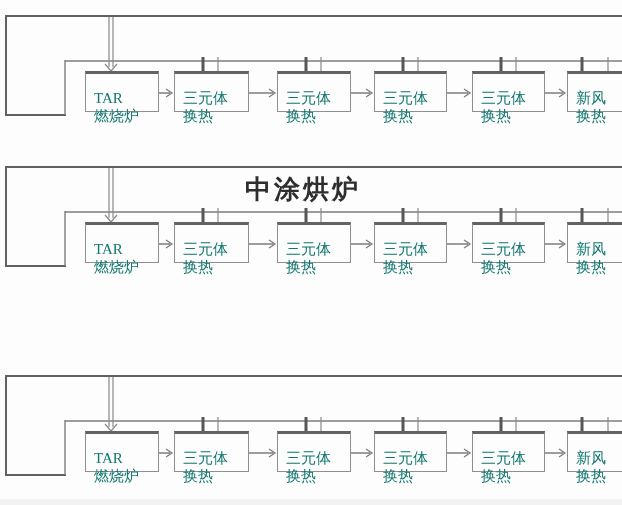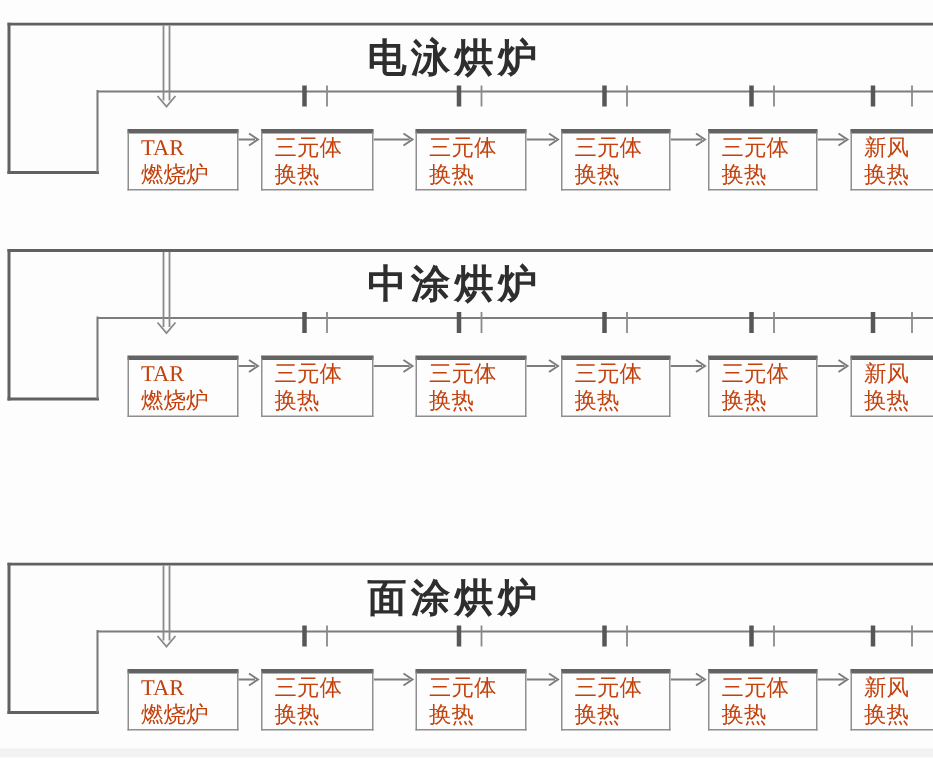--- a/index.html
+++ b/index.html
@@ -18,25 +18,24 @@
     position:absolute;top:6px;left:0;width:606px;
     text-align:center;
     font-size:26px;font-weight:600;letter-spacing:3px;
     color:#2e2e2e;
   }
   .pbox{
     position:absolute;top:56px;height:41px;box-sizing:border-box;
     background:#fdfdfd;
     border:1px solid #8f8f8f;
     border-top:3px solid #636363;
-    color:#c2410c;
+    color:#0f766e;
     font-size:15px;line-height:18px;
-    padding:1px 0 0 8px;
+    padding:15px 0 0 8px;
     white-space:nowrap;
-    margin-top:15px;
   }
   .b-tar {left:85px; width:74px;}
   .b-hx1 {left:174px;width:75px;}
   .b-hx2 {left:277px;width:74px;}
   .b-hx3 {left:374px;width:73px;}
   .b-hx4 {left:472px;width:73px;}
   .b-fresh{left:567px;width:60px;}
   .scan-band{position:absolute;left:0;top:499px;width:622px;height:6px;background:#f2f2f2;}
 </style>
 </head>
@@ -67,21 +66,20 @@
     </g>
   </defs>
 </svg>
 
 <div class="stage">
 
   <section class="row row-1">
     <svg class="linework" viewBox="0 0 622 106">
         <use href="#rowlines"></use>
       </svg>
-    <div class="title">电泳烘炉</div>
     <div class="pbox b-tar">
       <div>TAR</div>
       <div>燃烧炉</div>
     </div>
     <div class="pbox b-hx1">
       <div>三元体</div>
       <div>换热</div>
     </div>
     <div class="pbox b-hx2">
       <div>三元体</div>
@@ -129,21 +127,20 @@
     <div class="pbox b-fresh">
       <div>新风</div>
       <div>换热</div>
     </div>
   </section>
 
   <section class="row row-3">
     <svg class="linework" viewBox="0 0 622 106">
         <use href="#rowlines"></use>
       </svg>
-    <div class="title">面涂烘炉</div>
     <div class="pbox b-tar">
       <div>TAR</div>
       <div>燃烧炉</div>
     </div>
     <div class="pbox b-hx1">
       <div>三元体</div>
       <div>换热</div>
     </div>
     <div class="pbox b-hx2">
       <div>三元体</div>

